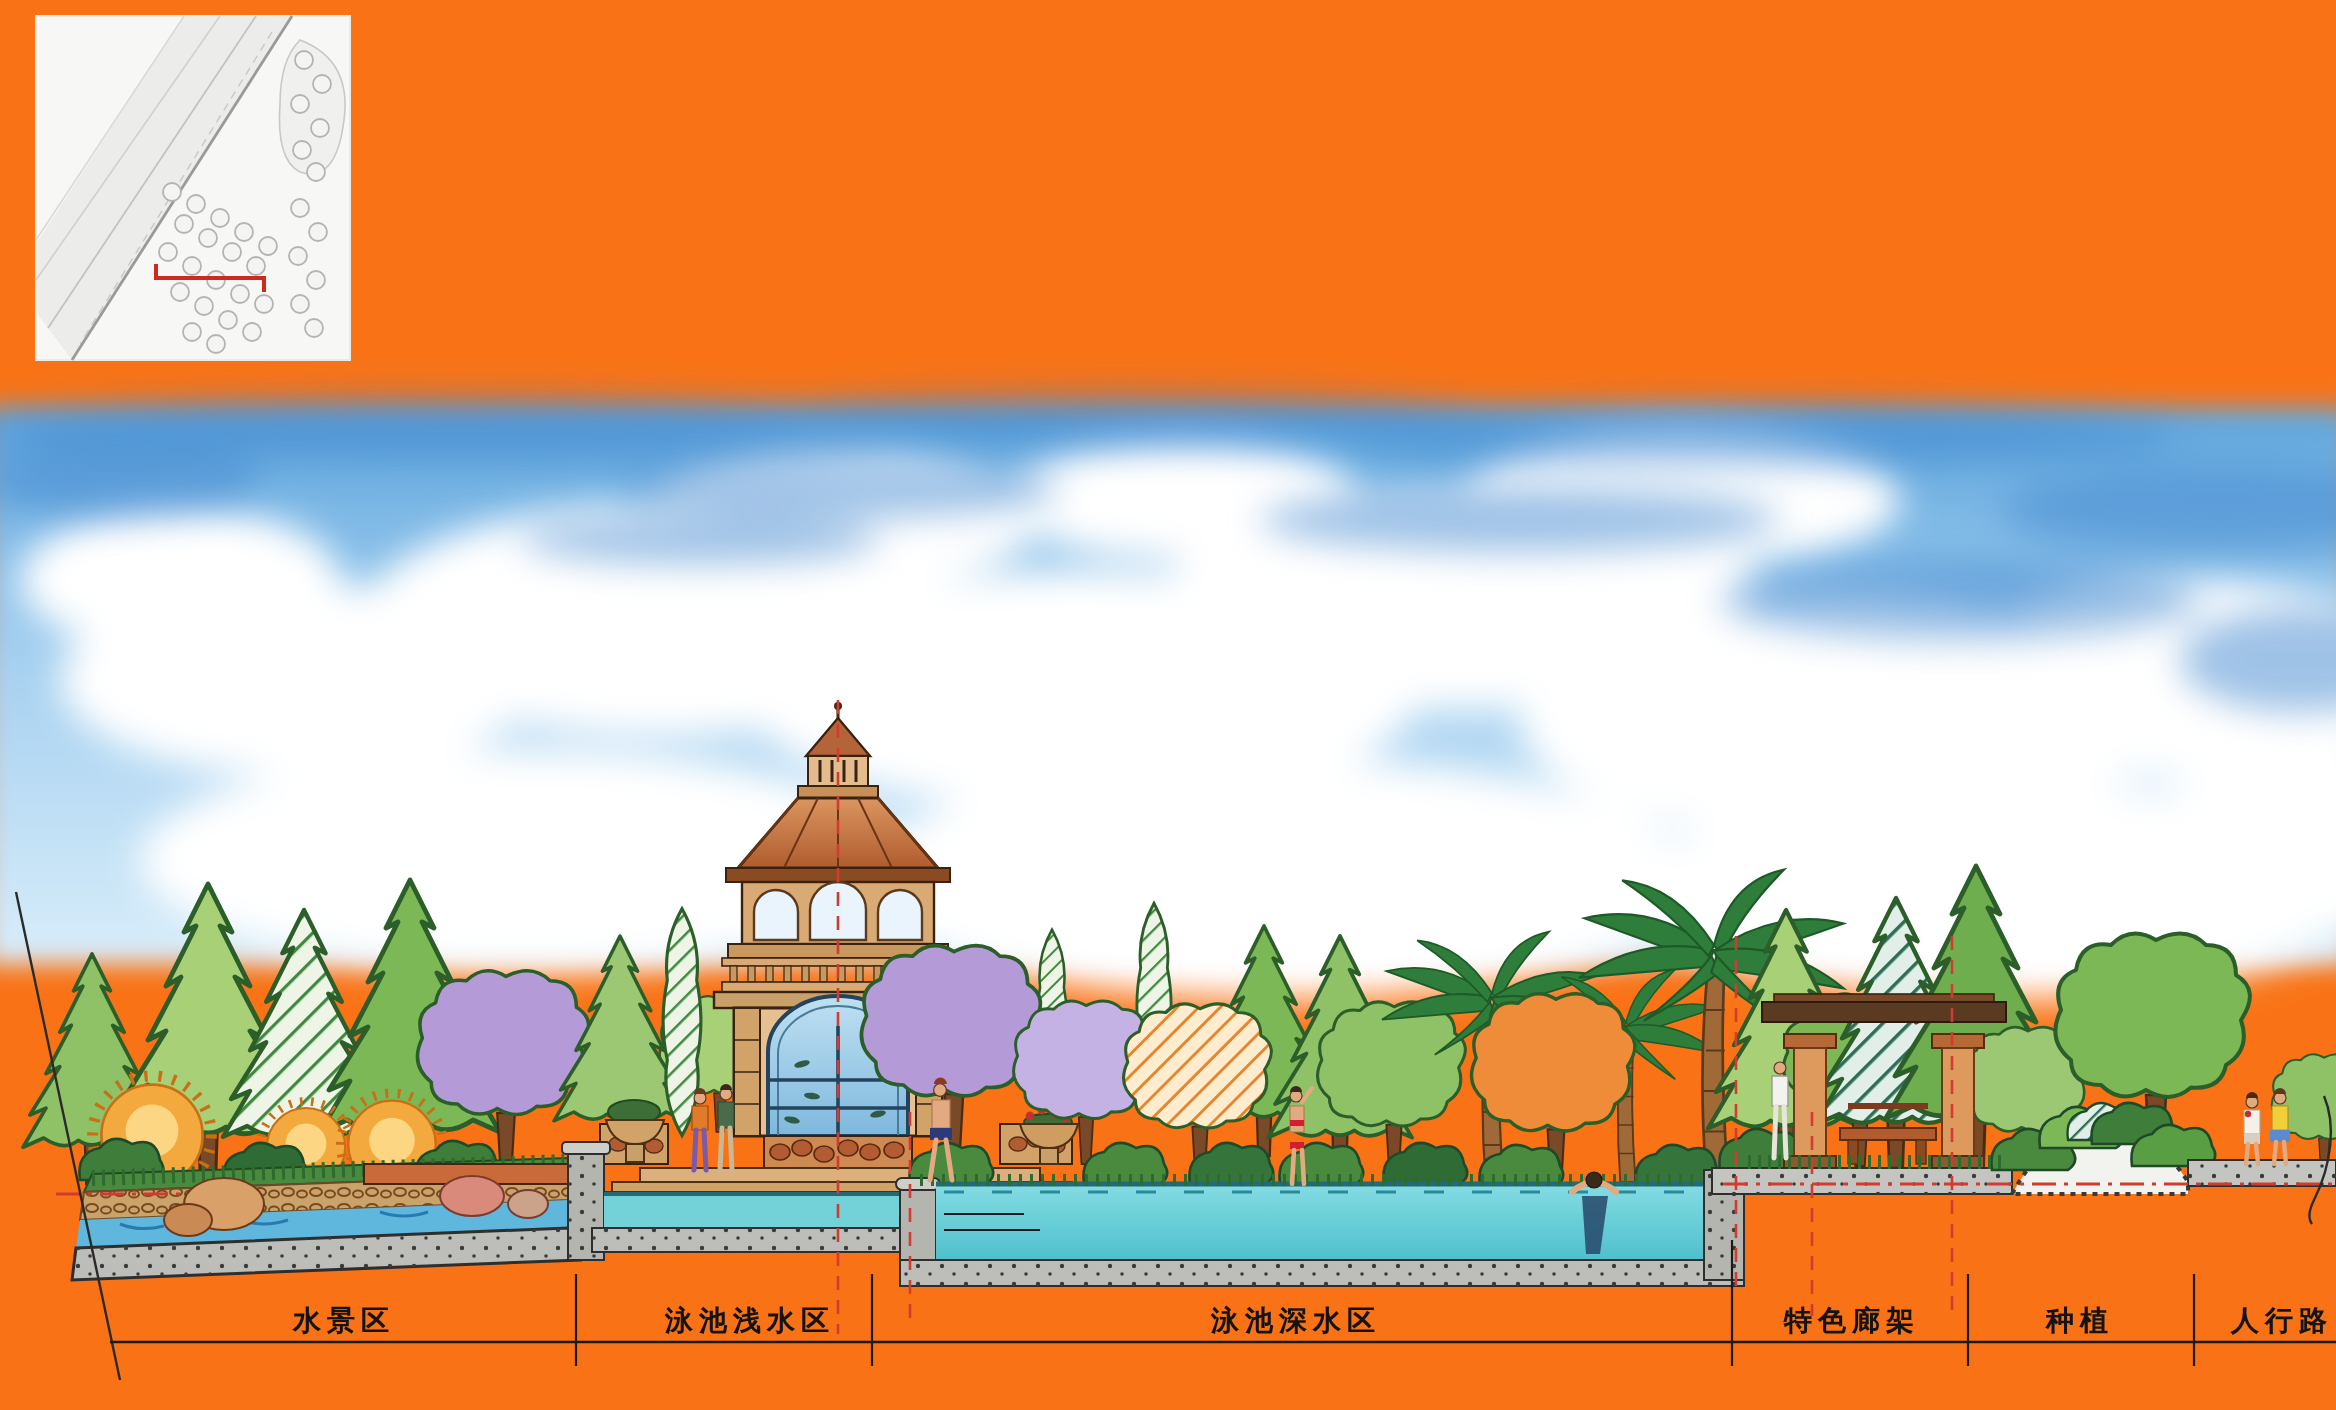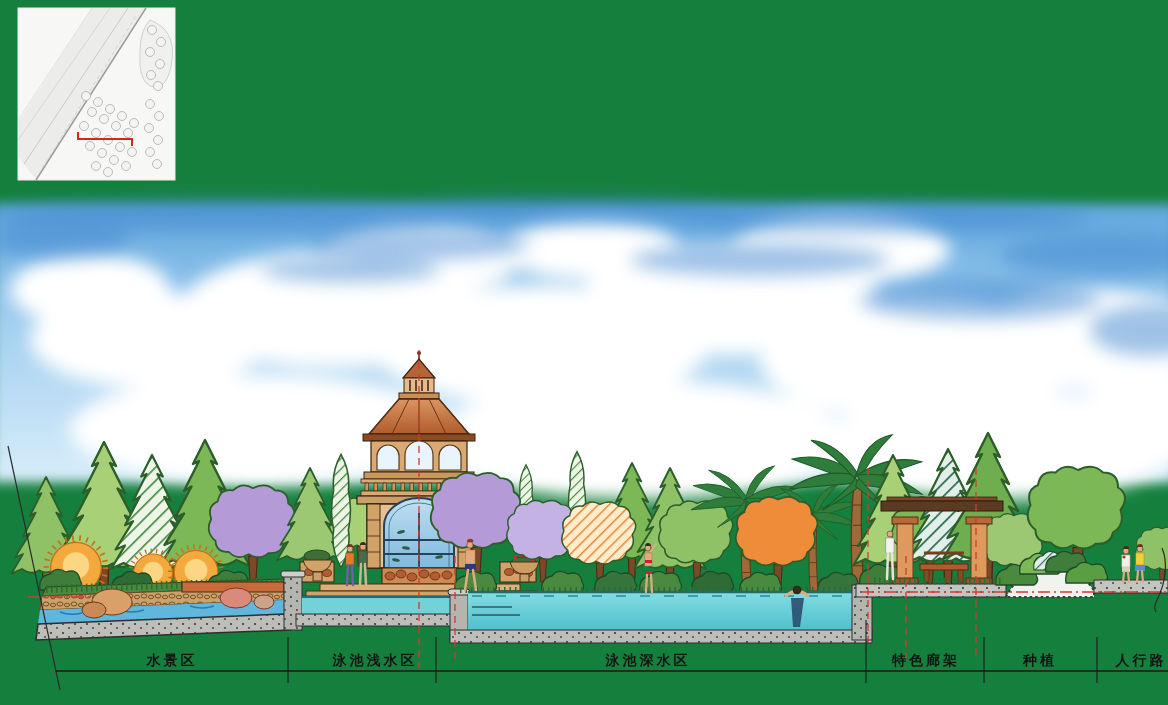--- a/index.html
+++ b/index.html
@@ -1,16 +1,16 @@
 <!DOCTYPE html>
 <html><head>
 <meta charset="utf-8">
 <style>
   html,body{margin:0;padding:0;background:#ffffff;}
-  .canvas{position:relative;width:1168px;height:705px;background:#15803d;overflow:hidden;
+  .canvas{position:relative;width:1168px;height:705px;background:#f97316;overflow:hidden;
           font-family:"Liberation Sans", sans-serif;}
   svg{display:block;}
   .section-label{font-family:"Liberation Sans", sans-serif;font-size:14px;font-weight:700;
                  fill:#141414;letter-spacing:3px;}
 </style>
 </head>
 <body>
 
 <div class="canvas">
 <svg width="1168" height="705" viewBox="0 0 1168 705" xmlns="http://www.w3.org/2000/svg">

